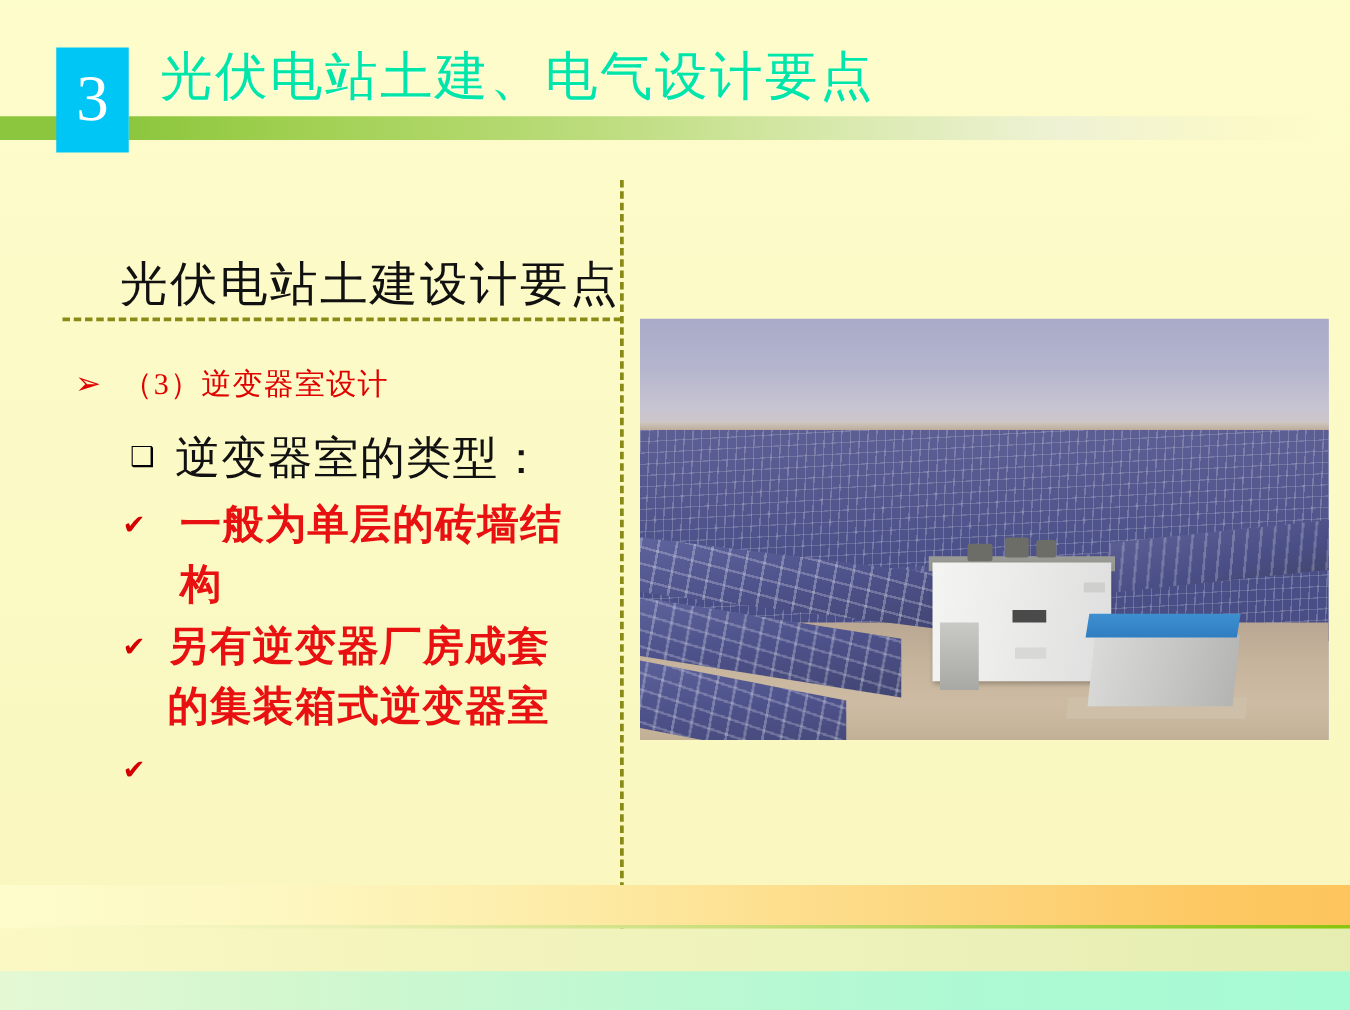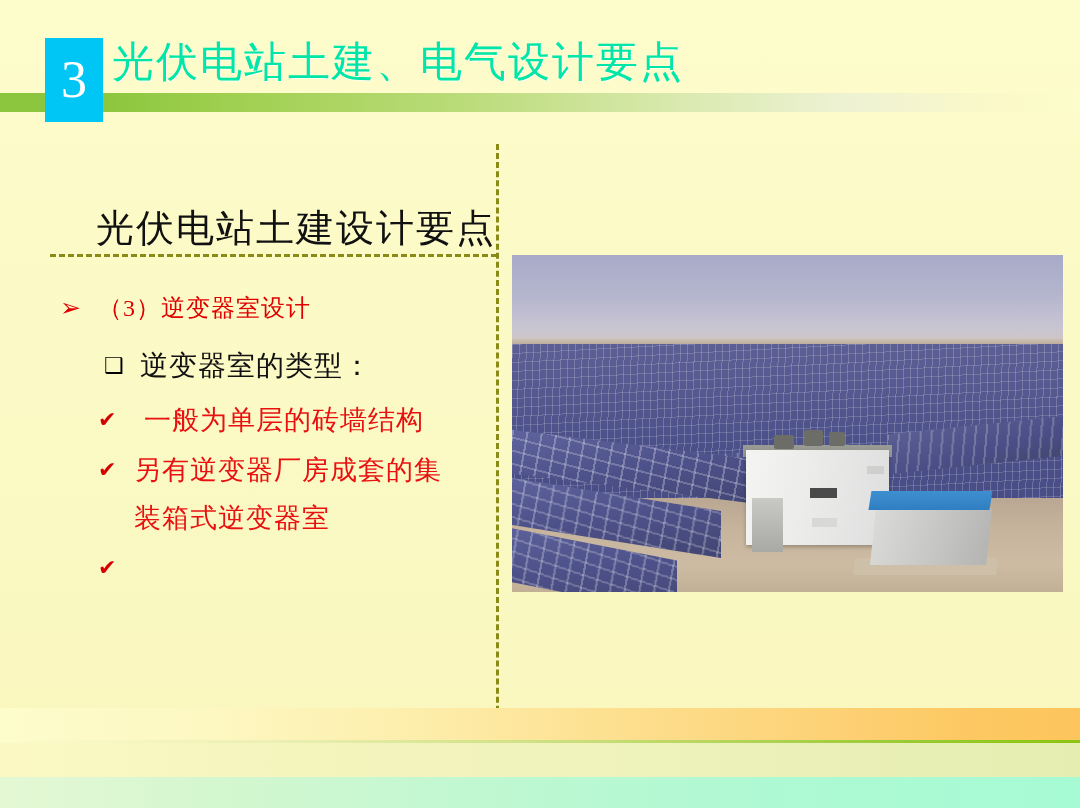--- a/index.html
+++ b/index.html
@@ -59,21 +59,21 @@
     position: absolute;
     left: 103px;
     top: 93px;
     width: 977px;
     height: 19px;
     background: linear-gradient(90deg, #8cc63e 0%, #9ecf4e 12%, #bcdc7c 38%, #d8e9ad 58%, #eef2d4 76%, #fbf9c8 92%, #fdfccb 100%);
     z-index: 1;
   }
   .header-title {
     position: absolute;
-    left: 112px;
+    left: 128px;
     top: 34px;
     font-size: 42px;
     line-height: 56px;
     letter-spacing: 2px;
     color: #00e6a8;
     text-shadow: 1px 1px 0 rgba(255,255,255,0.65);
     white-space: nowrap;
     z-index: 2;
   }
 
@@ -146,43 +146,44 @@
   }
   .lv2 .marker {
     width: 36px;
     flex: 0 0 36px;
     color: #000000;
     font-size: 22px;
     line-height: 44px;
   }
   .lv2 .txt {
     color: #111111;
-    font-size: 28px;
+    font-size: 36px;
     line-height: 44px;
     letter-spacing: 1px;
   }
 
   
   .lv3 {
     margin-left: 38px;
     margin-bottom: 2px;
   }
   .lv3 .marker {
     width: 36px;
     flex: 0 0 36px;
     color: #d40000;
     font-size: 22px;
     line-height: 48px;
   }
   .lv3 .txt {
     color: #e81010;
-    font-size: 27px;
+    font-size: 33px;
     line-height: 48px;
     letter-spacing: 1px;
     max-width: 320px;
+    font-weight: bold;
   }
   .lv3.indent-extra .txt { padding-left: 10px; }
 
   
   .photo {
     position: absolute;
     left: 512px;
     top: 255px;
     width: 551px;
     height: 337px;

